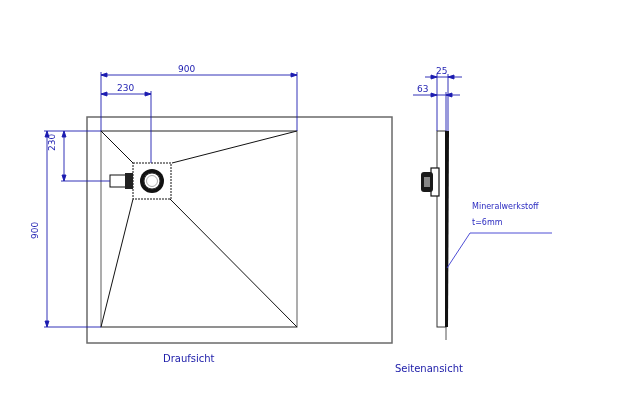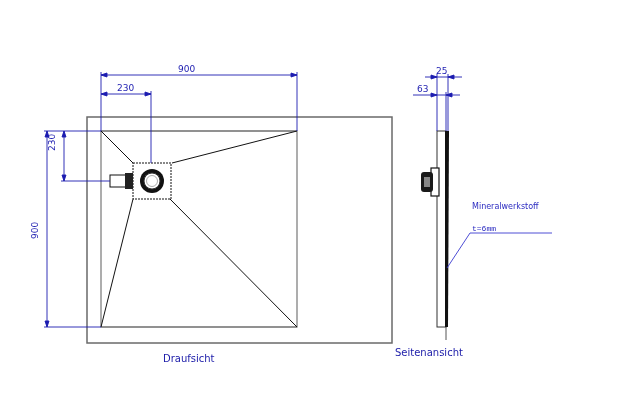--- a/index.html
+++ b/index.html
@@ -95,14 +95,14 @@
 
 <div class="lbl dim" style="left:178px;top:64px;">900</div>
 <div class="lbl dim" style="left:117px;top:83px;">230</div>
 <div class="lbl dim" style="left:47px;top:151px;transform:rotate(-90deg);transform-origin:left top;">230</div>
 <div class="lbl dim" style="left:30px;top:239px;transform:rotate(-90deg);transform-origin:left top;">900</div>
 <div class="lbl title" style="left:163px;top:353px;">Draufsicht</div>
 
 <div class="lbl dim" style="left:436px;top:66px;">25</div>
 <div class="lbl dim" style="left:417px;top:84px;">63</div>
 <div class="lbl note" style="left:472px;top:202px;">Mineralwerkstoff</div>
-<div class="lbl note" style="left:472px;top:224px;font-family:Liberation Mono, monospace;">t=6mm</div>
-<div class="lbl title" style="left:395px;top:347px;">Seitenansicht</div>
+<div class="lbl note" style="left:472px;top:218px;">t=6mm</div>
+<div class="lbl title" style="left:395px;top:363px;">Seitenansicht</div>
 
 </body></html>

